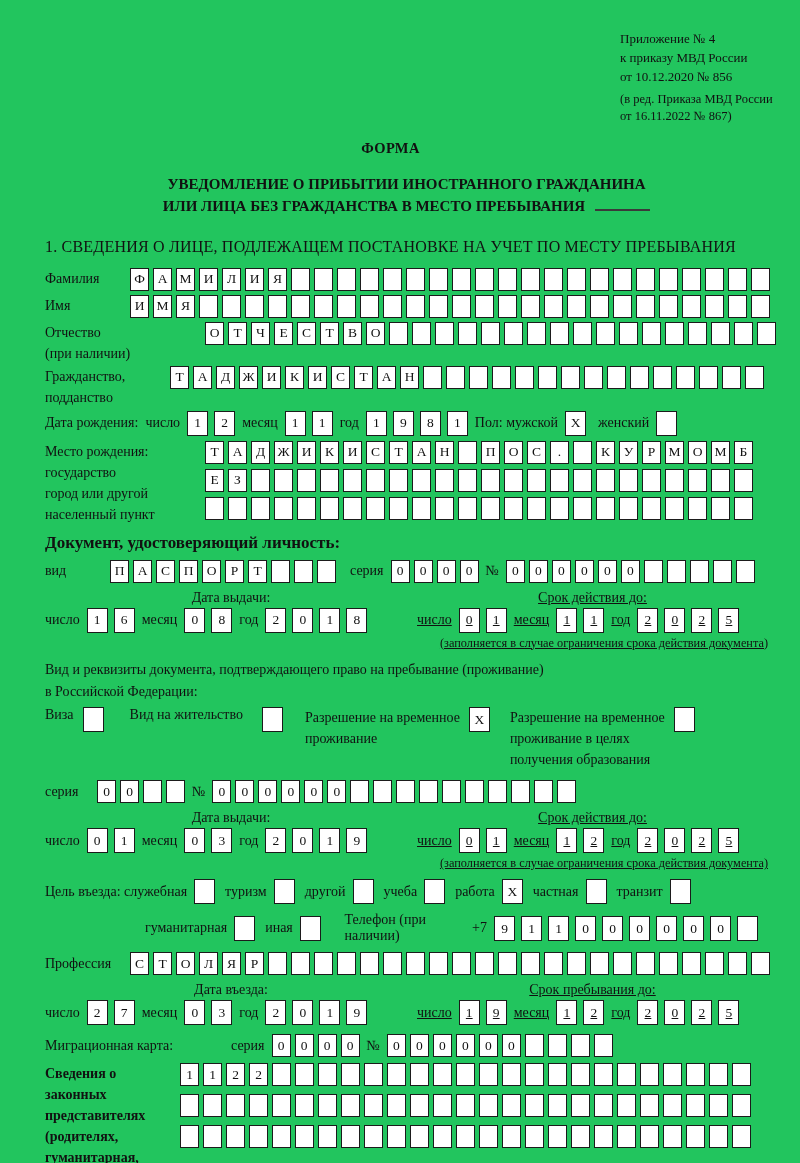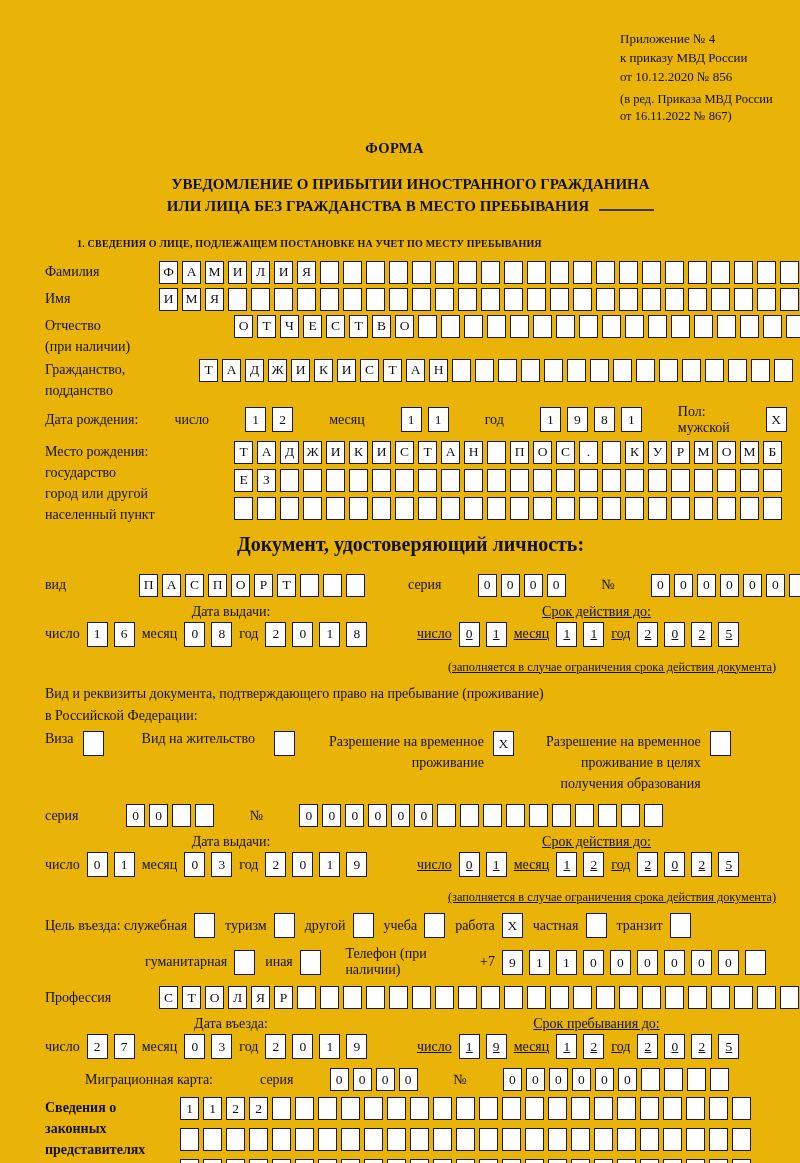--- a/index.html
+++ b/index.html
@@ -1,62 +1,62 @@
 <!DOCTYPE html>
 <html><head>
 <meta charset="utf-8">
 <style>
   * { margin:0; padding:0; box-sizing:border-box; }
   html,body { background:#fff; }
   .page {
-    width:800px; height:1163px; background:#eab308; color:#111;
+    width:800px; height:1163px; background:#22c55e; color:#111;
     font-family:"Liberation Serif","DejaVu Serif",serif;
-    font-size:14px; padding:30px 24px 16px 45px; overflow:hidden; position:relative;
+    font-size:14px; padding:30px 32px 16px 45px; overflow:hidden; position:relative;
   }
   .annex { margin-left:575px; width:200px; font-size:13px; line-height:1.45; }
   .annex-ed { margin-top:4px; font-size:12.5px; line-height:1.4; }
   .forma { text-align:center; padding-right:32px; font-weight:bold; font-size:14.5px; margin-top:14px; letter-spacing:.4px; }
   .title { text-align:center; font-weight:bold; font-size:15px; line-height:1.5; margin-top:16px; }
   .uline { display:inline-block; width:55px; border-bottom:2.2px solid #3a3a3a; margin-left:10px; vertical-align:baseline; }
-  .sec-heading { font-weight:bold; font-size:10px; margin-top:20px; letter-spacing:.2px;margin-left:32px; }
-
-  .row { display:flex; align-items:center; margin-top:4px;gap:29px; }
+  .sec-heading { font-weight:normal; font-size:16px; margin-top:20px; letter-spacing:.2px; }
+
+  .row { display:flex; align-items:center; margin-top:4px; }
   .row.top { align-items:flex-start; }
   .lbl { flex:0 0 auto; }
   .lbl2 { line-height:21px; }
   .w85 { width:85px; } .w125 { width:125px; } .w160 { width:160px; } .w65 { width:65px; }
   .w135 { width:135px;font-weight:bold; } .w168 { width:168px; }
 
   .cells { display:inline-flex; gap:4px; flex-wrap:nowrap; }
   .cell {
     flex:0 0 auto; width:19px; height:23px; border:1.6px solid #1b1b1b;
     display:inline-flex; align-items:center; justify-content:center;
     font-size:13.5px; line-height:1; background:#fff;
   }
   .cells.dsize { gap:6px; }
   .cells.dsize .cell, .cells.cb .cell { width:21px; height:25px; }
   .stack { display:flex; flex-direction:column; gap:5px; }
 
   .mini { margin:0 7px; }
   .mini.first { margin-left:0; }
 
-  .doc-header { text-align:center; font-weight:bold; font-size:20px; margin-top:8px; }
+  .doc-header { font-weight:bold; font-size:17px; margin-top:8px; }
 
   .dates-pair { display:flex; margin-top:7px;justify-content:flex-end; }
   .dp-left { width:372px; }
   .dp-right { flex:1;text-decoration:underline; }
   .dates-title { text-align:center; font-size:14px; margin-bottom:2px; }
   .dates-row { display:flex; align-items:center; }
-  .note { font-size:12.3px; margin-top:13px; text-align:right; white-space:nowrap; }
+  .note { font-size:12.3px; margin-top:3px; text-align:right; white-space:nowrap; }
 
   .para { margin-top:8px; line-height:1.6; }
 
-  .visa-row { display:flex; align-items:flex-start; margin-top:4px; gap:24px; }
+  .visa-row { display:flex; align-items:flex-start; margin-top:4px; gap:12px; }
   .visa-item { display:flex; align-items:flex-start; gap:9px; }
-  .visa-text { text-align:right; line-height:21px; }
+  .visa-text { text-align:left; line-height:21px; }
   .visa-item .cells { margin-top:0; }
 
   .purpose-row { display:flex; align-items:center; margin-top:8px; flex-wrap:nowrap; }
   .purpose-row > span.txt { margin-right:7px; }
   .purpose-row > .cells { margin-right:10px; }
   .indent100 { padding-left:100px; }
   .gap18 { width:18px; }
 
   .rep-block { display:flex; align-items:flex-start; margin-top:6px; }
   .rep-right { display:flex; flex-direction:column; gap:8px; }
@@ -338,21 +338,21 @@
           <span class="cell"></span>
           <span class="cell"></span>
           <span class="cell"></span>
           <span class="cell"></span>
         </span>
     </span>
   </div>
 
   <div class="doc-header">Документ, удостоверяющий личность:</div>
 
-  <div class="row" style="margin-top:18px;">
+  <div class="row" style="margin-top:7px;">
     <span class="lbl w65">вид</span>
     <span class="cells">
         <span class="cell">П</span>
         <span class="cell">А</span>
         <span class="cell">С</span>
         <span class="cell">П</span>
         <span class="cell">О</span>
         <span class="cell">Р</span>
         <span class="cell">Т</span>
         <span class="cell"></span>
@@ -678,21 +678,21 @@
         <span class="cells dsize">
             <span class="cell">2</span>
             <span class="cell">0</span>
             <span class="cell">2</span>
             <span class="cell">5</span>
           </span>
       </div>
     </div>
   </div>
 
-  <div class="row" style="margin-top:9px;text-align:right;">
+  <div class="row" style="margin-top:9px;">
     <span class="lbl w168">Миграционная карта:</span>
     <span class="mini" style="margin-left:18px;">серия</span>
     <span class="cells">
         <span class="cell">0</span>
         <span class="cell">0</span>
         <span class="cell">0</span>
         <span class="cell">0</span>
       </span>
     <span class="mini">№</span>
     <span class="cells">

